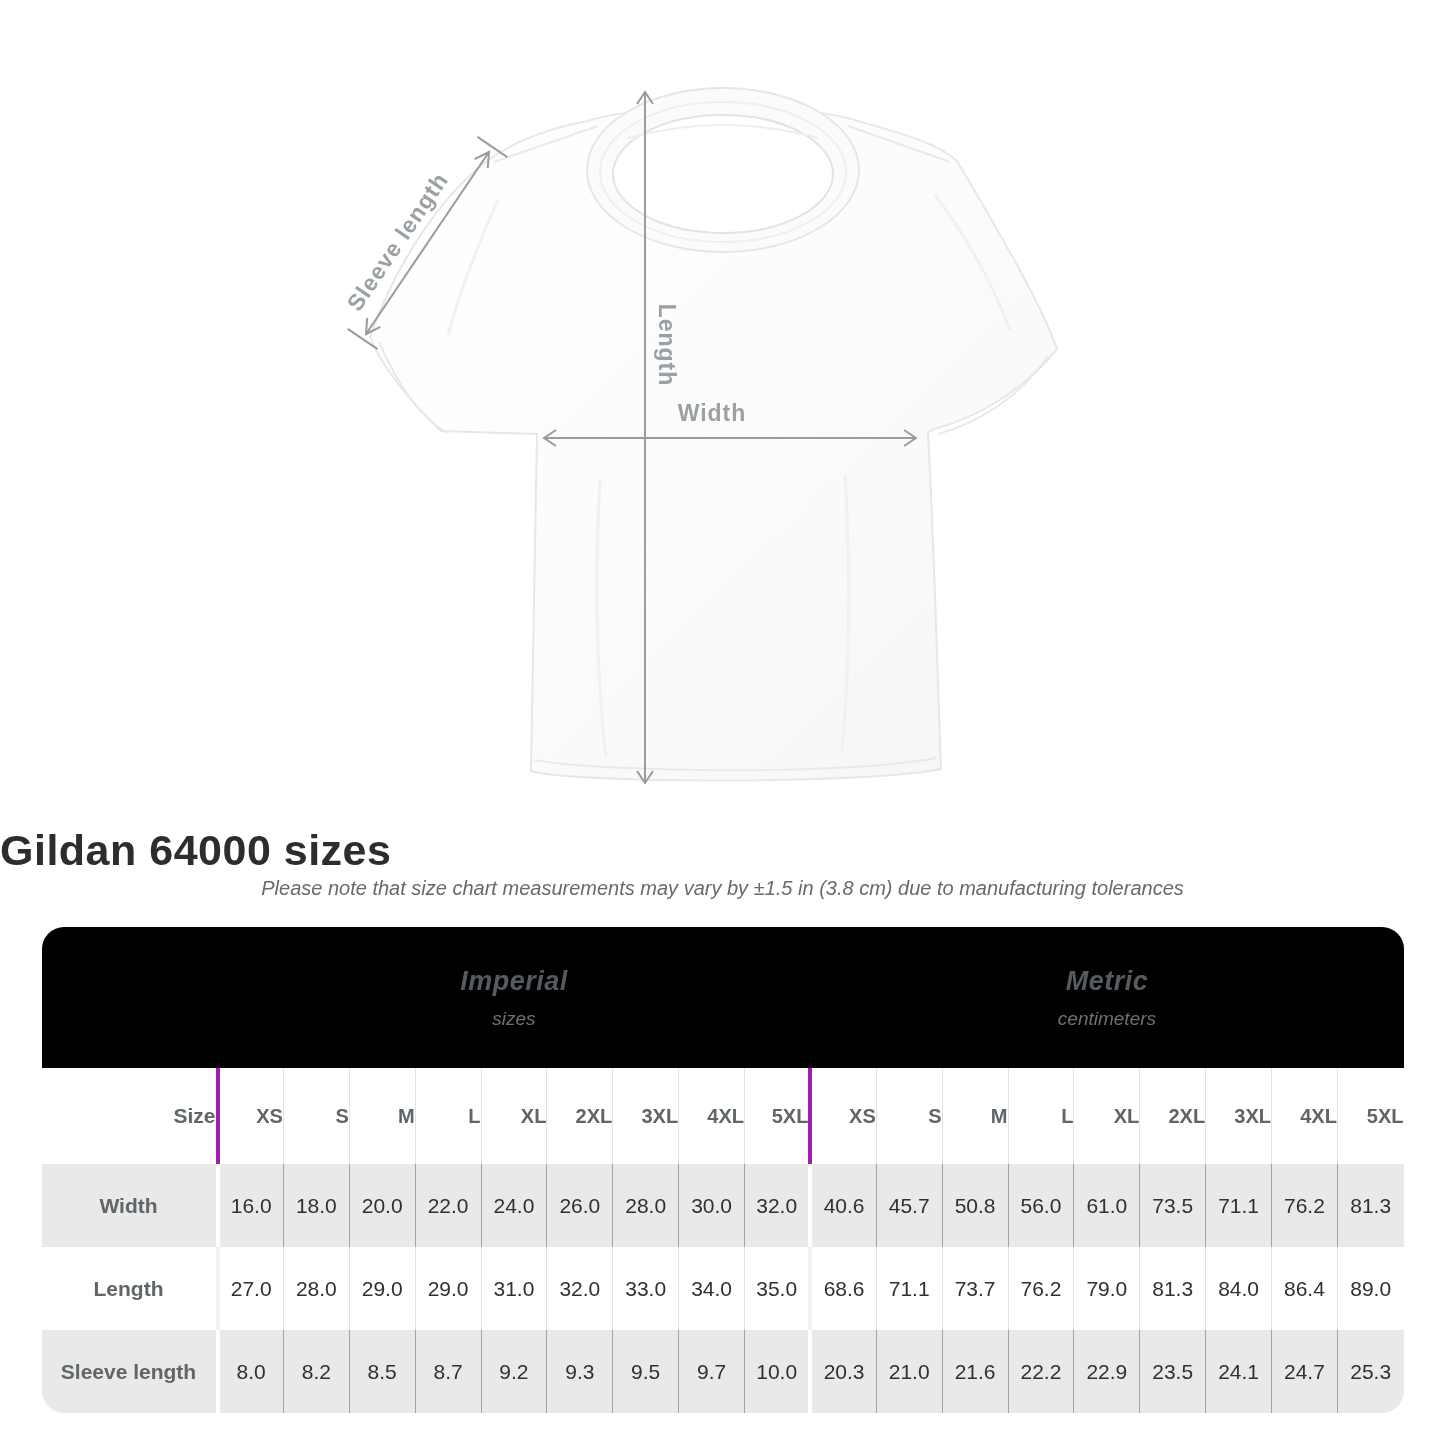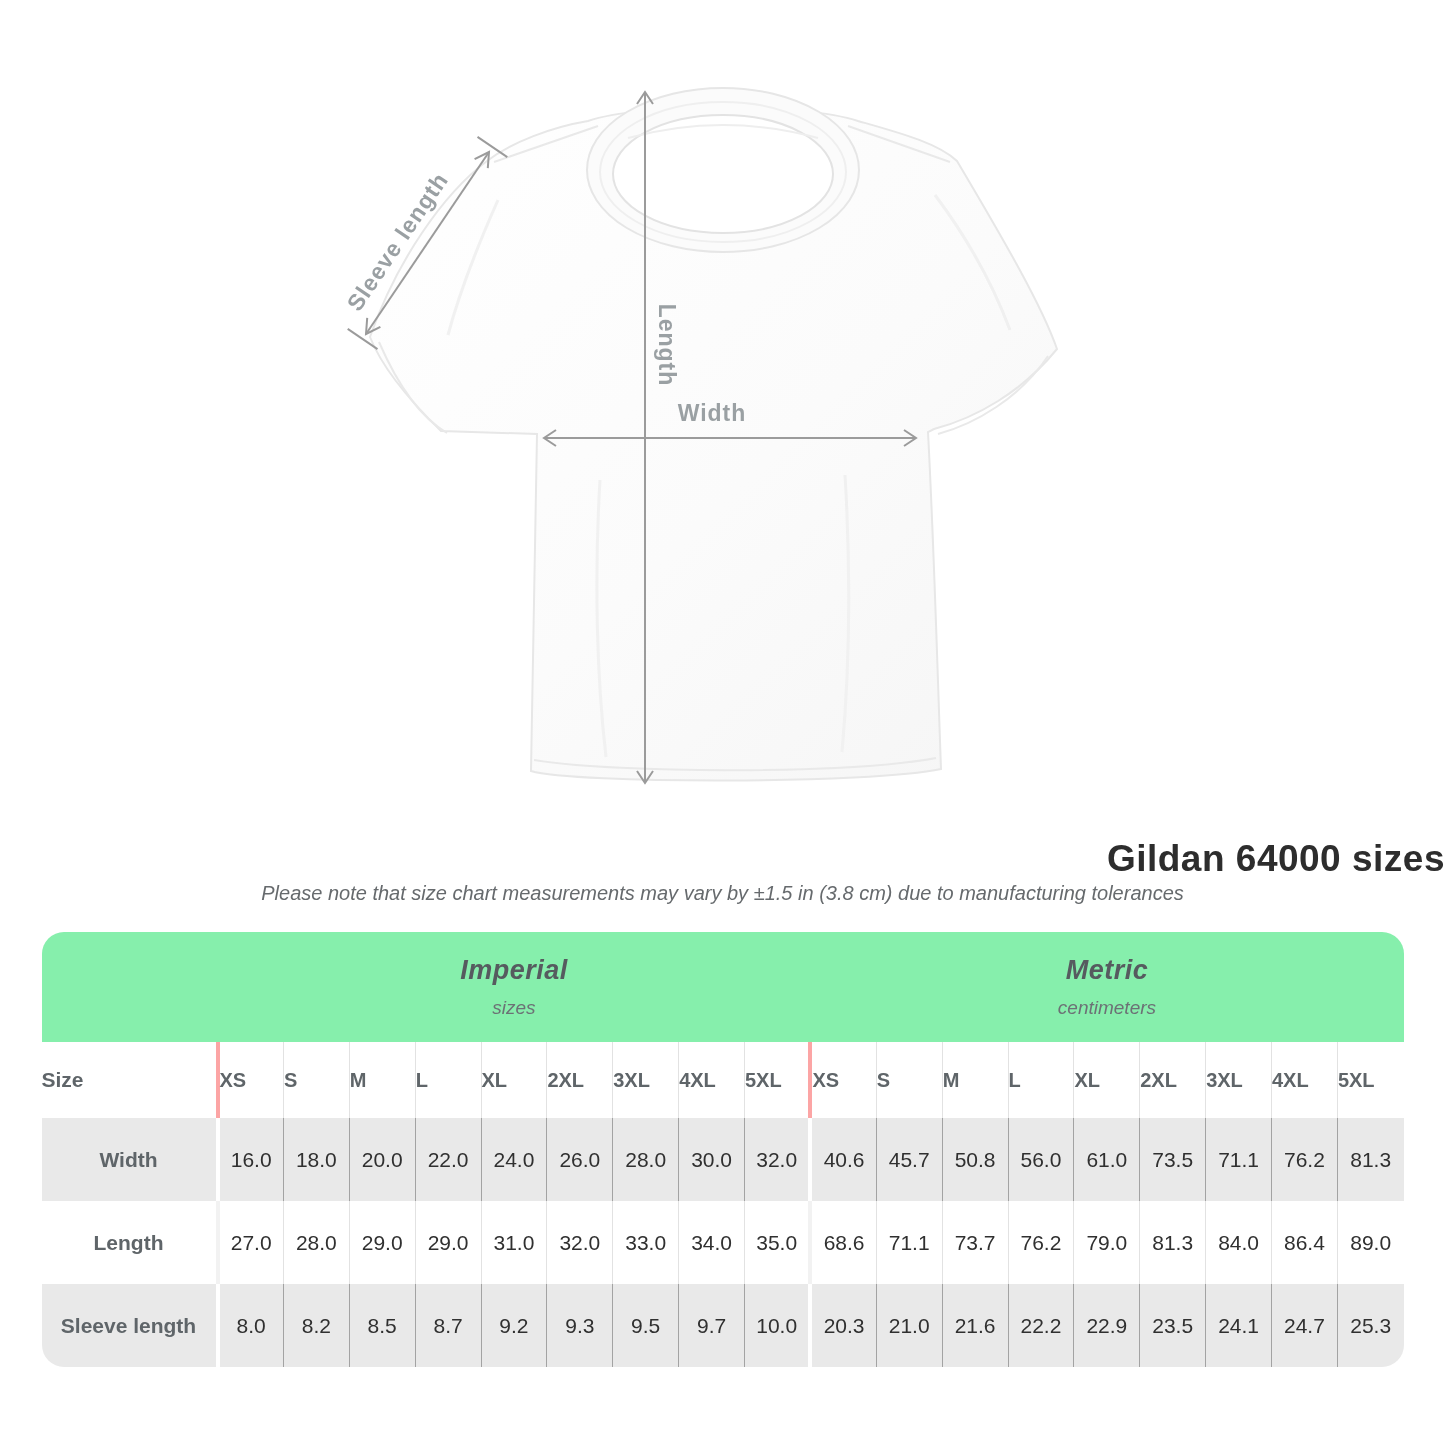--- a/index.html
+++ b/index.html
@@ -12,54 +12,54 @@
   
   .shirt-section { position:relative; width:1445px; height:826px; }
   .shirt-section svg { display:block; }
   .dim-label {
     font-family:"Liberation Sans","DejaVu Sans",sans-serif;
     font-size:23px; font-weight:bold; fill:#9aa0a3; letter-spacing:1px;
   }
 
   
   .page-title {
-    text-align:right; font-size:37px; font-weight:bold; color:#2d2d2d;
-    margin-top:12px; letter-spacing:0.5px;
+    text-align:left; font-size:43px; font-weight:bold; color:#2d2d2d;
+    letter-spacing:0.5px;
   }
   .page-subtitle {
     text-align:center; font-size:20px; font-style:italic; color:#666a6d;
     margin-top:2px;
   }
 
   
   .table-wrap {
     width:1362px; margin:27px auto 0;
     border-radius:22px; overflow:hidden;
   }
   table.size-table {
     width:100%; border-collapse:collapse; table-layout:fixed;
   }
   col.c-label { width:176px; }
 
   
-  tr.band td { background:#86efac; height:110px; vertical-align:middle; }
+  tr.band td { background:#000000; height:141px; vertical-align:middle; }
   .g-label {
     text-align:center; font-size:27px; font-weight:bold; font-style:italic;
     color:#565b5f; letter-spacing:0.5px;
   }
   .g-sub {
     text-align:center; font-size:19px; font-style:italic; color:#6c7175;
     margin-top:11px;
   }
 
   
-  tr.head td { background:#ffffff; height:76px; text-align:left; vertical-align:middle; }
+  tr.head td { background:#ffffff; height:96px; text-align:right; vertical-align:middle; }
   td.lab { font-weight:bold; color:#5f6569; font-size:21px; text-align:center; }
   td.hcell { font-weight:bold; color:#5f6569; font-size:20px; border-left:1px solid #e2e2e2; }
-  tr.head td.hcell.sep { border-left:4px solid #fca5a5; }
+  tr.head td.hcell.sep { border-left:4px solid #a21caf; }
 
   
   tr.drow td { height:83px; text-align:center; vertical-align:middle; }
   tr.drow.gray td { background:#e9e9e9; }
   tr.drow.white td { background:#ffffff; }
   td.vcell { color:#303030; font-size:21px; }
   tr.drow.white td.vcell { border-left:1px solid #e2e2e2;margin-top:36px; }
   tr.drow.white td.vcell.sep { border-left:4px solid #f2f2f2; }
   tr.drow.gray td.vcell { border-left:1px solid #a3a3a3; }
   tr.drow.gray td.vcell.sep { border-left:4px solid #ffffff;margin-top:32px; }

